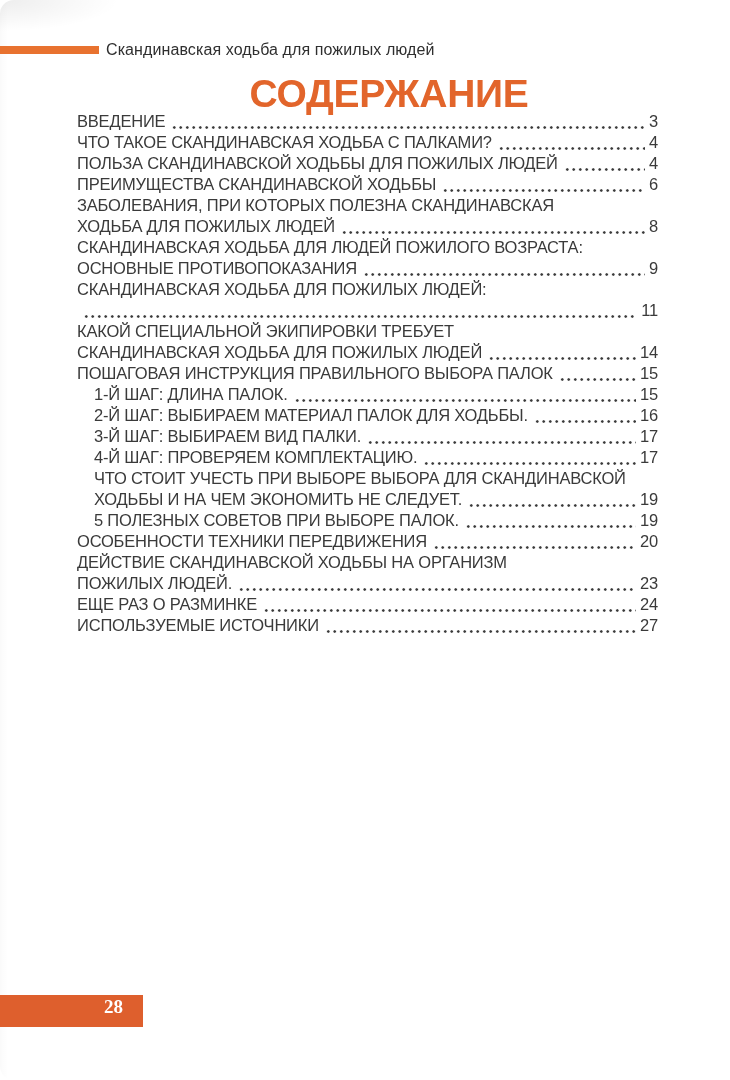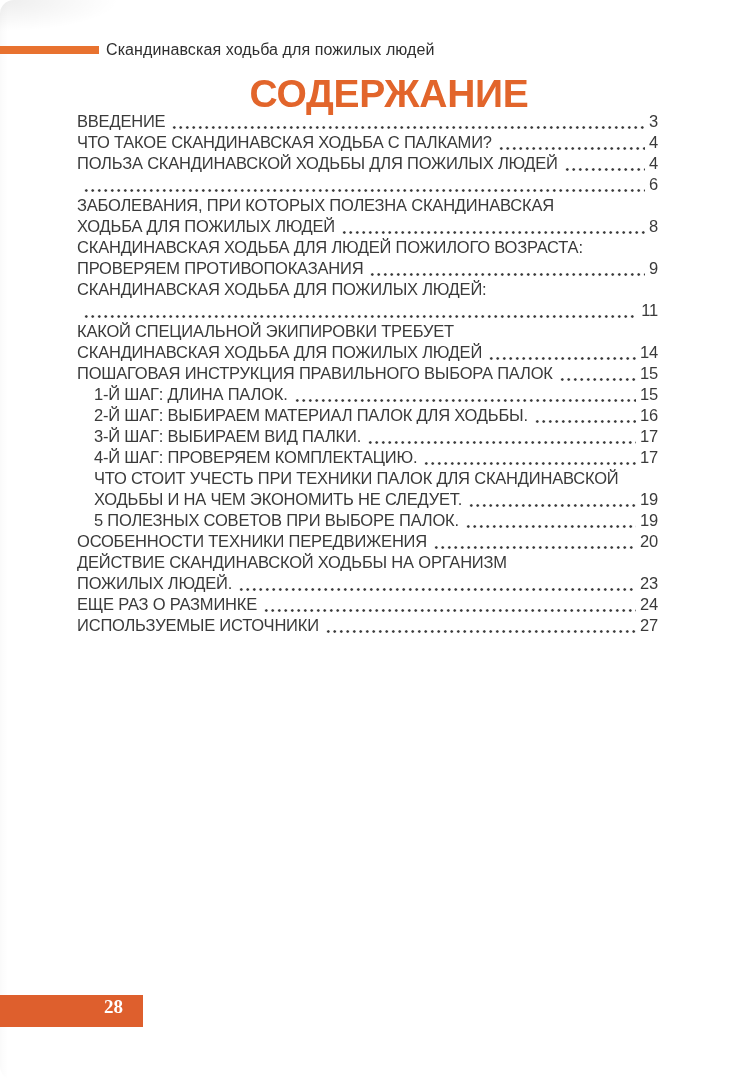--- a/index.html
+++ b/index.html
@@ -145,36 +145,37 @@
       </div>
       <div class="entry">
         <div class="line last">
           <span class="entry-text">ПОЛЬЗА СКАНДИНАВСКОЙ ХОДЬБЫ ДЛЯ ПОЖИЛЫХ ЛЮДЕЙ</span>
           <span class="leader"></span>
           <span class="page-ref">4</span>
         </div>
       </div>
       <div class="entry">
         <div class="line last">
+          <span class="entry-text">ПРЕИМУЩЕСТВА СКАНДИНАВСКОЙ ХОДЬБЫ</span>
           <span class="leader"></span>
           <span class="page-ref">6</span>
         </div>
       </div>
       <div class="entry">
         <div class="line"><span class="entry-text">ЗАБОЛЕВАНИЯ, ПРИ КОТОРЫХ ПОЛЕЗНА СКАНДИНАВСКАЯ</span></div>
         <div class="line last">
           <span class="entry-text">ХОДЬБА ДЛЯ ПОЖИЛЫХ ЛЮДЕЙ</span>
           <span class="leader"></span>
           <span class="page-ref">8</span>
         </div>
       </div>
       <div class="entry">
         <div class="line"><span class="entry-text">СКАНДИНАВСКАЯ ХОДЬБА ДЛЯ ЛЮДЕЙ ПОЖИЛОГО ВОЗРАСТА:</span></div>
         <div class="line last">
-          <span class="entry-text">ПРОВЕРЯЕМ ПРОТИВОПОКАЗАНИЯ</span>
+          <span class="entry-text">ОСНОВНЫЕ ПРОТИВОПОКАЗАНИЯ</span>
           <span class="leader"></span>
           <span class="page-ref">9</span>
         </div>
       </div>
       <div class="entry">
         <div class="line"><span class="entry-text">СКАНДИНАВСКАЯ ХОДЬБА ДЛЯ ПОЖИЛЫХ ЛЮДЕЙ:</span></div>
         <div class="line last">
           <span class="leader"></span>
           <span class="page-ref">11</span>
         </div>
@@ -216,21 +217,21 @@
         </div>
       </div>
       <div class="entry indent">
         <div class="line last">
           <span class="entry-text">4-Й ШАГ: ПРОВЕРЯЕМ КОМПЛЕКТАЦИЮ.</span>
           <span class="leader"></span>
           <span class="page-ref">17</span>
         </div>
       </div>
       <div class="entry indent">
-        <div class="line"><span class="entry-text">ЧТО СТОИТ УЧЕСТЬ ПРИ ТЕХНИКИ ПАЛОК ДЛЯ СКАНДИНАВСКОЙ</span></div>
+        <div class="line"><span class="entry-text">ЧТО СТОИТ УЧЕСТЬ ПРИ ВЫБОРЕ ВЫБОРА ДЛЯ СКАНДИНАВСКОЙ</span></div>
         <div class="line last">
           <span class="entry-text">ХОДЬБЫ И НА ЧЕМ ЭКОНОМИТЬ НЕ СЛЕДУЕТ.</span>
           <span class="leader"></span>
           <span class="page-ref">19</span>
         </div>
       </div>
       <div class="entry indent">
         <div class="line last">
           <span class="entry-text">5 ПОЛЕЗНЫХ СОВЕТОВ ПРИ ВЫБОРЕ ПАЛОК.</span>
           <span class="leader"></span>

